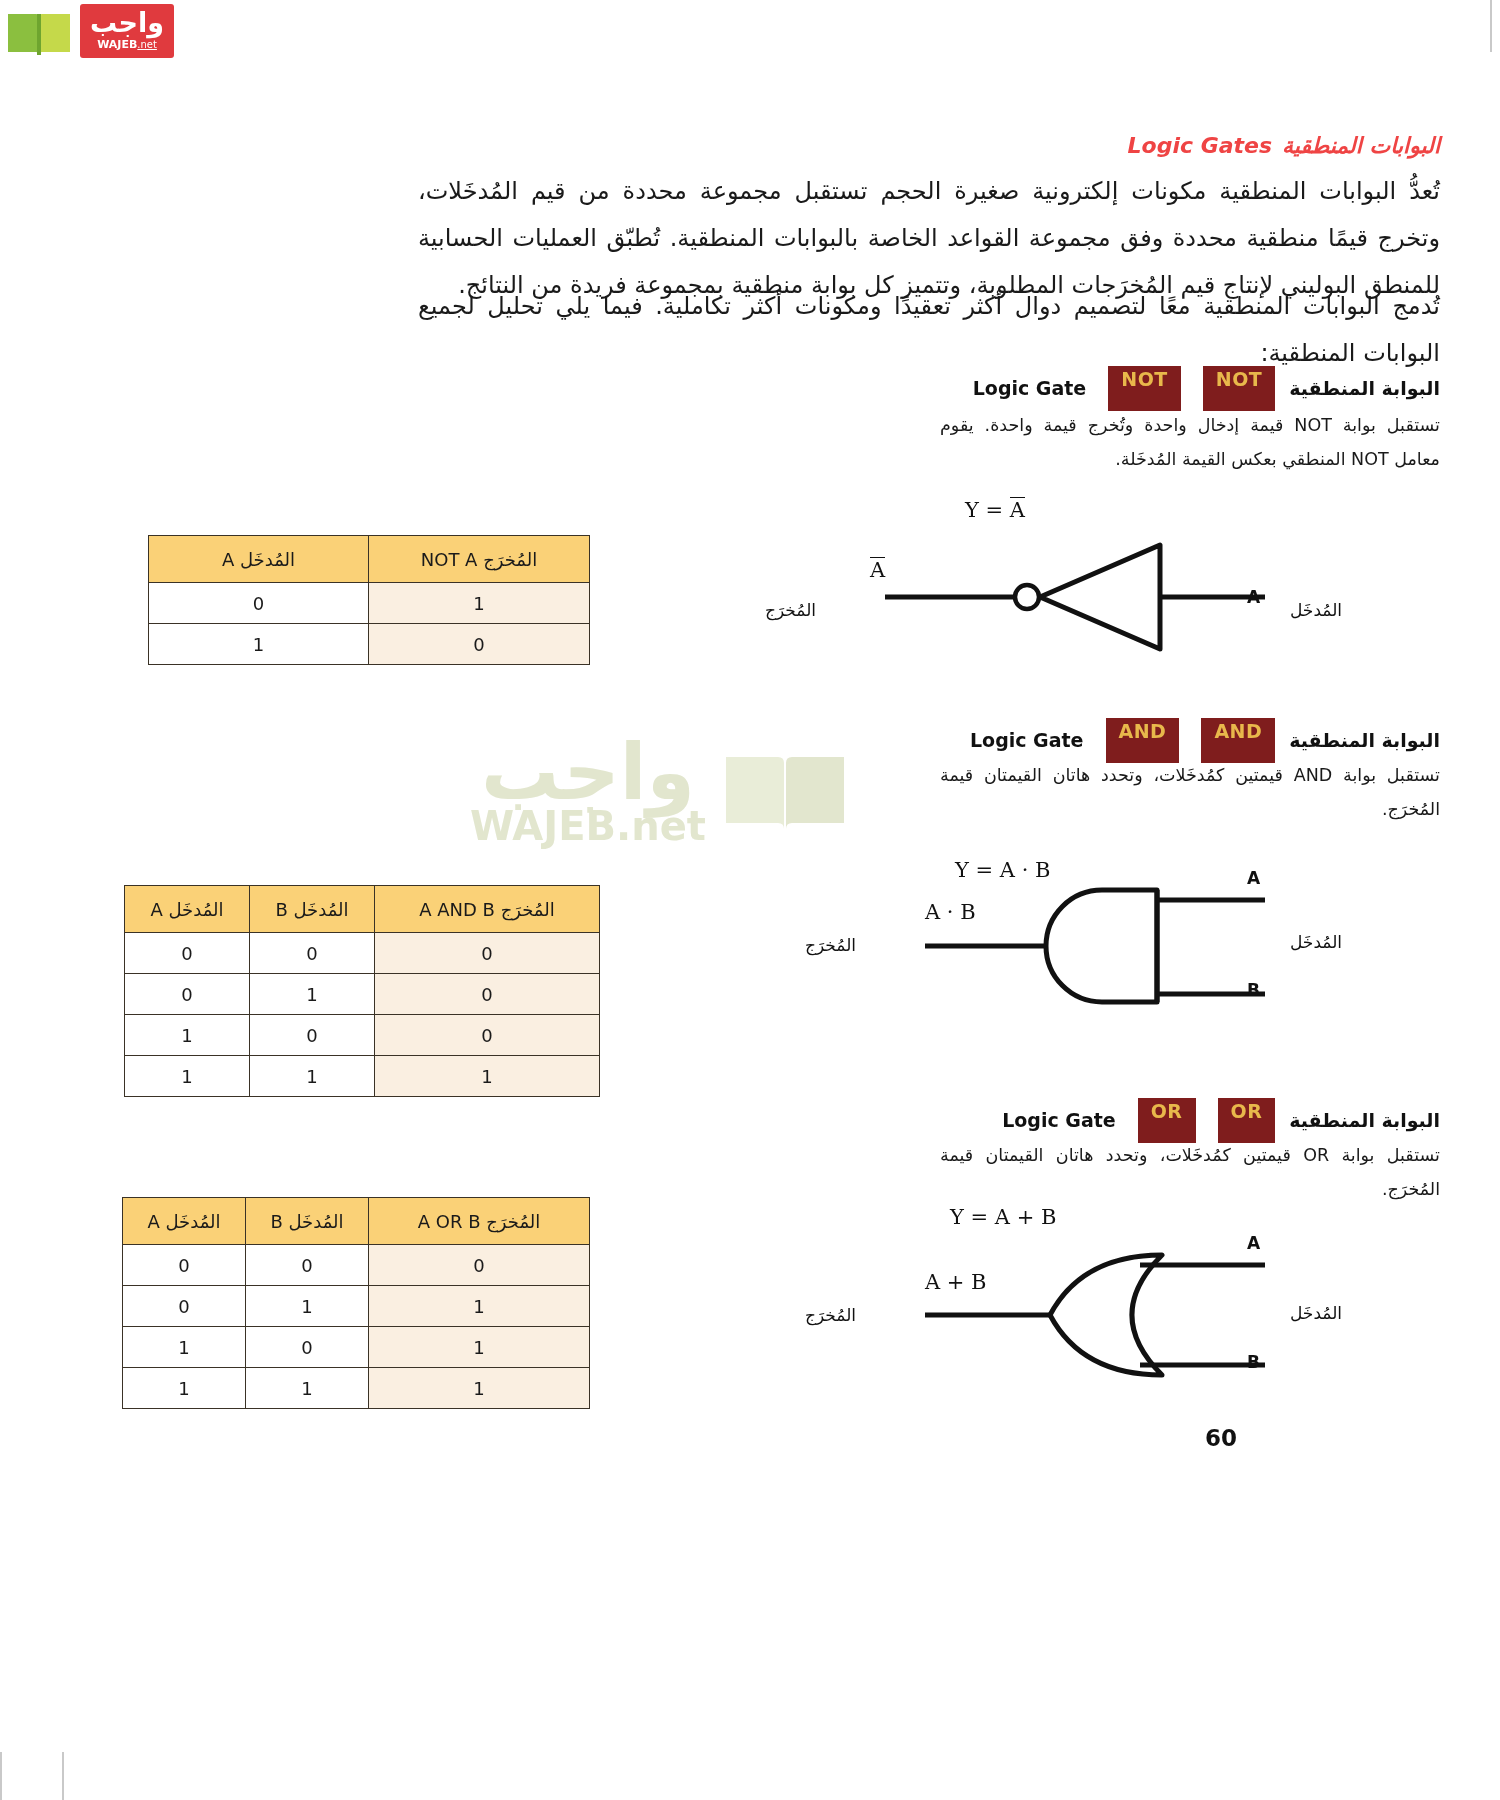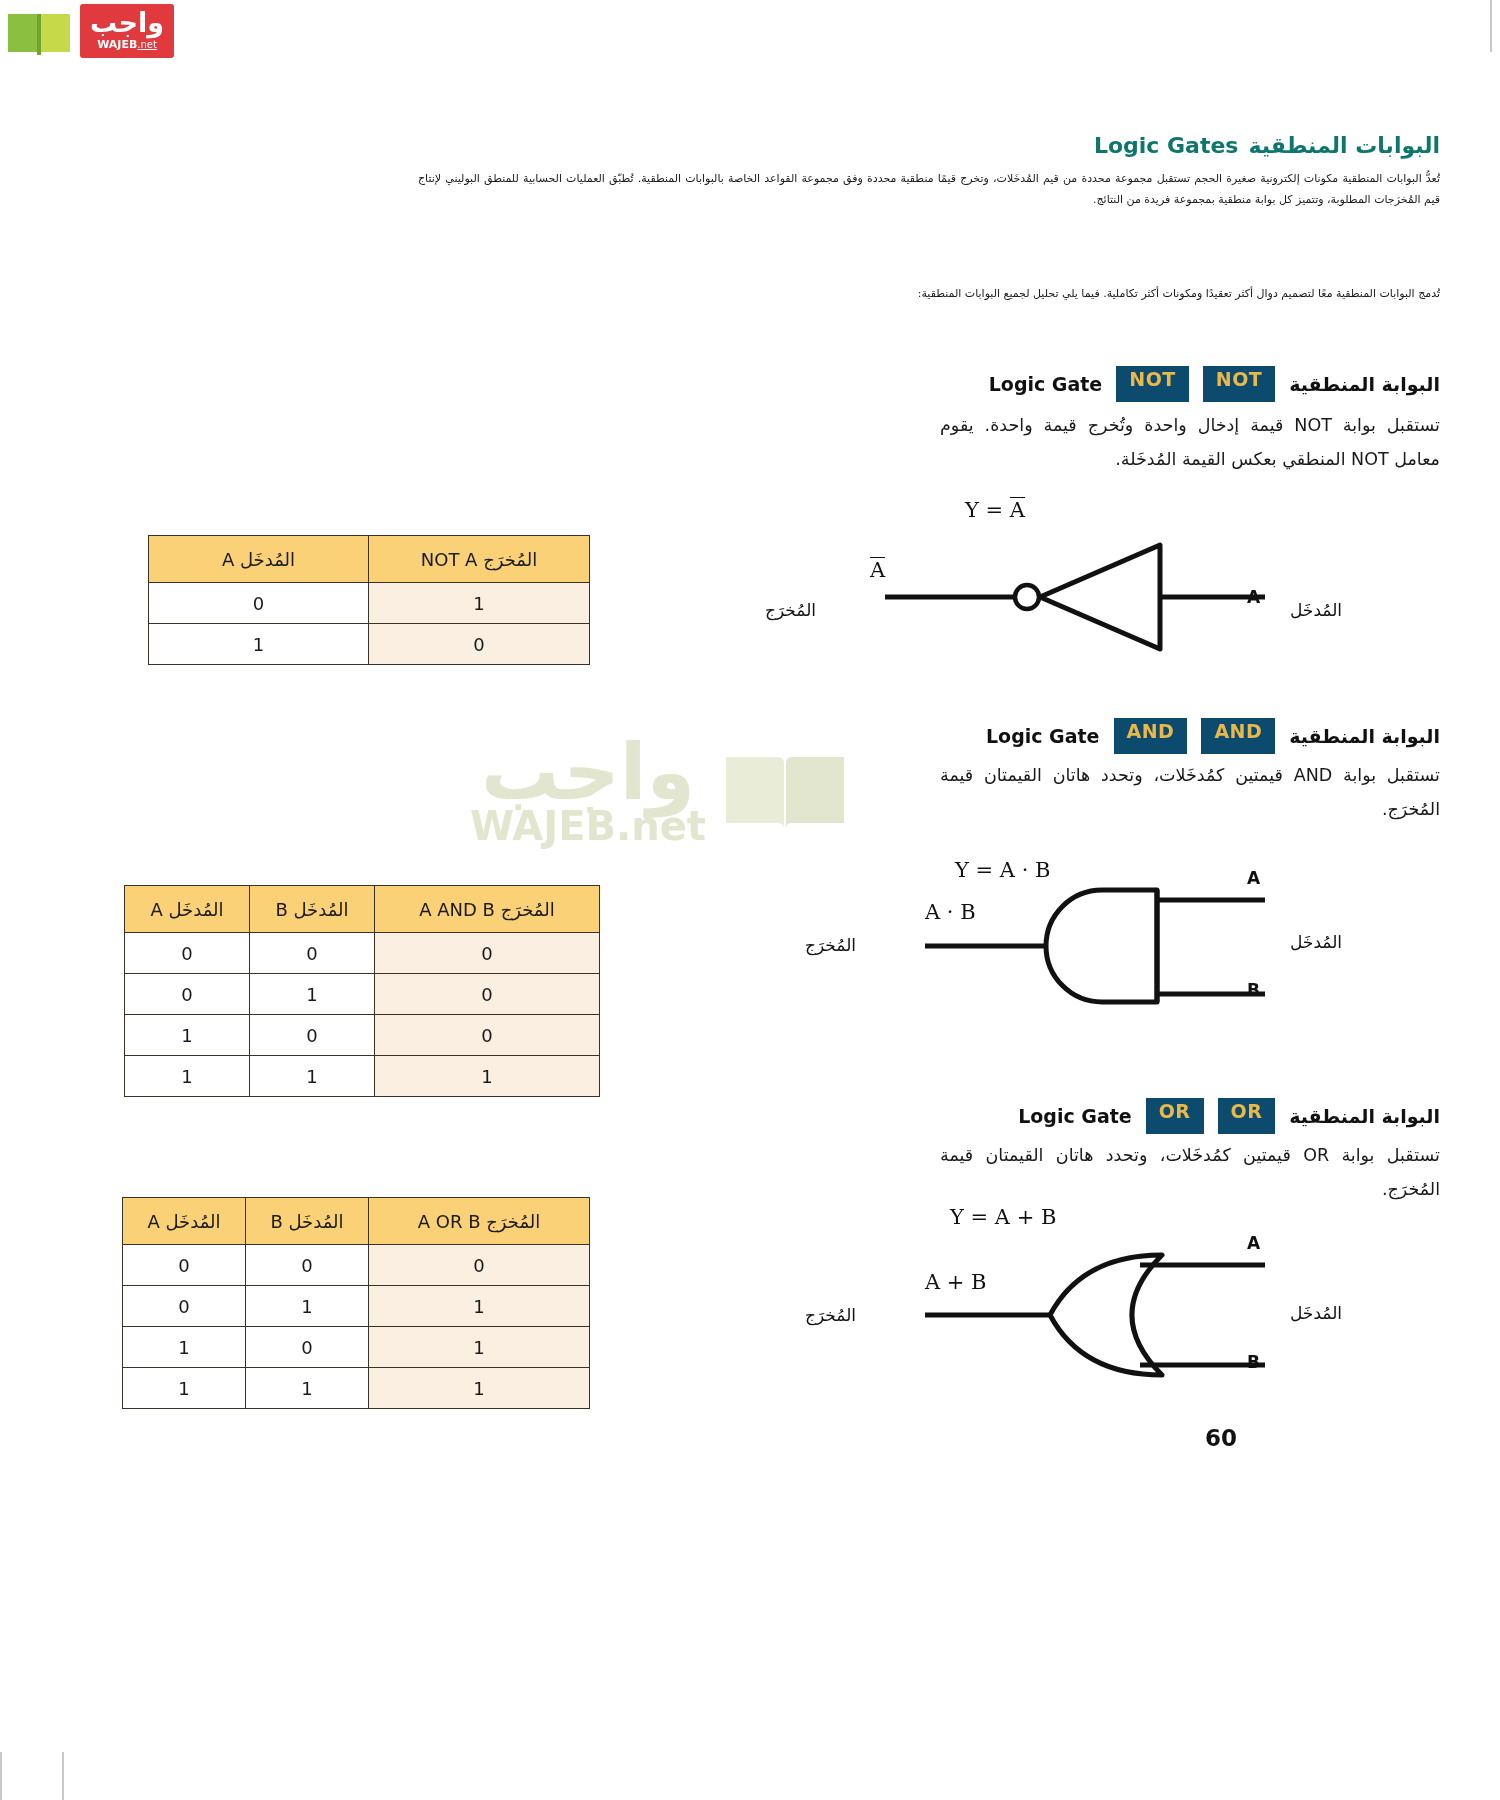--- a/index.html
+++ b/index.html
@@ -29,38 +29,38 @@
                  text-align:center;letter-spacing:2px;}
   .wm-center .en{font-size:40px;font-weight:bold;color:#E2E6CE;text-align:center;
                  margin-top:-6px;direction:ltr;}
   .wm-center .bk{position:absolute;top:8px;left:250px;}
 
   
   .content{position:absolute;top:0;left:0;right:0;bottom:0;}
 
   .title{
     position:absolute;top:133px;right:60px;direction:rtl;
-    color:#0f766e;font-size:22px;font-weight:bold;white-space:nowrap;
+    color:#ef4444;font-size:22px;font-weight:bold;white-space:nowrap;font-style:italic;
   }
   .title .en{direction:ltr;display:inline-block;margin-right:10px;}
 
   .para{
     position:absolute;direction:rtl;text-align:justify;color:#1a1a1a;
-    font-size:11px;line-height:1.95;
+    font-size:24px;line-height:1.95;
   }
   #para1{top:168px;right:60px;width:1022px;text-align:justify;}
   #para2{top:283px;right:60px;width:1022px;}
 
   
   .sec-head{position:absolute;direction:rtl;display:flex;align-items:center;
             gap:14px;white-space:nowrap;}
   .sec-head .ar{font-size:19px;font-weight:bold;color:#111;}
   .sec-head .badge{
-    background:#0c4a6e;color:#E8B84B;font-size:19px;font-weight:bold;
-    padding:3px 13px 11px 13px;direction:ltr;letter-spacing:.5px;line-height:1.15;
+    background:#7f1d1d;color:#E8B84B;font-size:19px;font-weight:bold;
+    padding:3px 13px 20px 13px;direction:ltr;letter-spacing:.5px;line-height:1.15;margin-left:8px;
   }
   .sec-head .en{font-size:19px;font-weight:bold;color:#111;direction:ltr;}
 
   .sec-desc{position:absolute;direction:rtl;text-align:justify;color:#1a1a1a;
             font-size:17.5px;line-height:1.95;}
 
   
   table.tt{position:absolute;border-collapse:collapse;direction:rtl;}
   table.tt th,table.tt td{
     border:1.6px solid #3a3226;text-align:center;font-size:18px;color:#1a1a1a;

